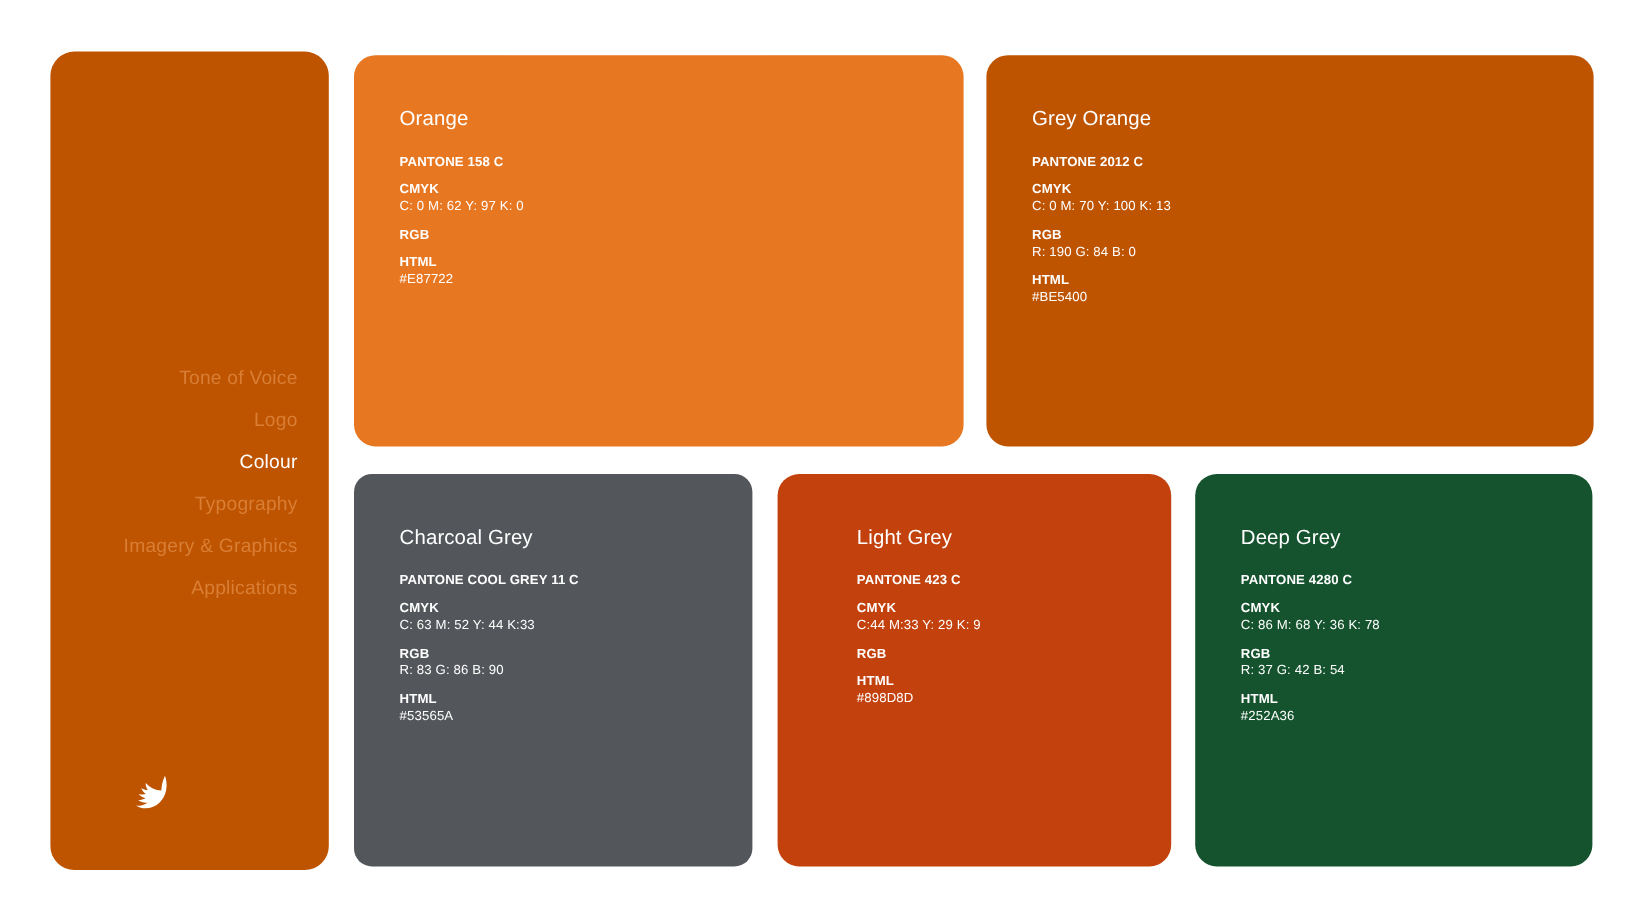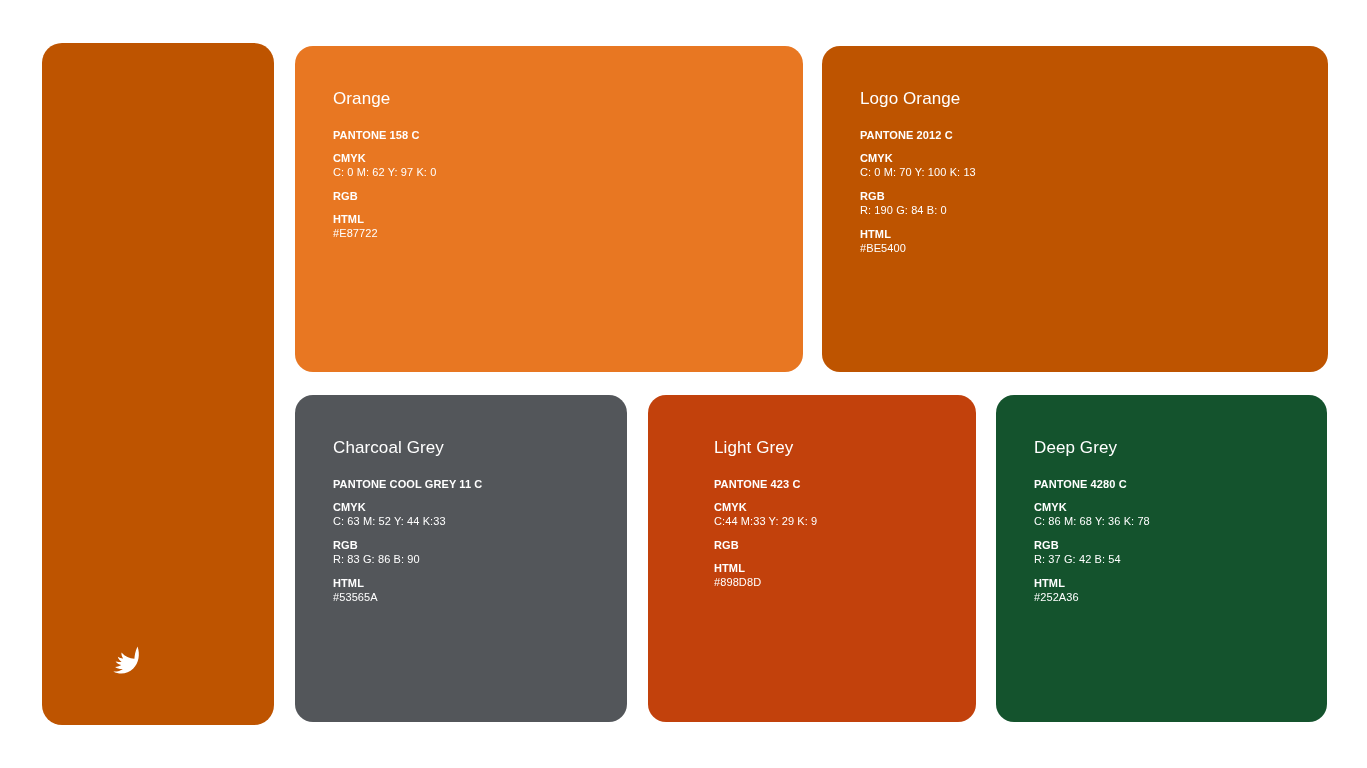--- a/index.html
+++ b/index.html
@@ -121,20 +121,40 @@
   #card-light-grey   { left: 648px;  top: 395px; width: 328px; height: 327px; }
   #card-deep-grey    { left: 996px;  top: 395px; width: 331px; height: 327px; }
 </style>
 </head>
 <body>
 
 <div class="page">
 
   <div class="sidebar">
 
+    <nav class="nav">
+      <div class="nav-item">
+        <span>Tone of Voice</span>
+      </div>
+      <div class="nav-item">
+        <span>Logo</span>
+      </div>
+      <div class="nav-item active">
+        <span>Colour</span>
+      </div>
+      <div class="nav-item">
+        <span>Typography</span>
+      </div>
+      <div class="nav-item">
+        <span>Imagery &amp; Graphics</span>
+      </div>
+      <div class="nav-item">
+        <span>Applications</span>
+      </div>
+    </nav>
 
     <div class="brand-mark">
       <svg viewBox="0 0 42 42" width="42" height="42" aria-hidden="true">
         <path fill="#ffffff" d="M31.5 5.5c2.8 8.0 1.2 16.6-4.2 22.0c-5.6 5.6-13.6 6.6-20.0 3.0
                  c4.0 0.2 7.2-0.8 9.6-2.6c-3.0 0.2-5.6-0.4-7.8-2.0c2.6-0.1 4.6-0.8 6.1-1.9
                  c-2.4-0.5-4.3-1.7-5.6-3.4c2.3 0.6 4.3 0.6 6.0 0.1c-2.0-1.3-3.3-3.0-3.8-5.0
                  c1.9 1.2 3.7 1.8 5.4 1.7c-1.4-1.9-2.0-3.9-1.7-5.9c3.6 4.0 7.9 6.1 12.9 6.3
                  c0.3-3.0 0.6-7.1 3.1-12.3z"></path>
       </svg>
     </div>
@@ -156,41 +176,41 @@
 
       <div class="spec-block">
         <div class="spec-label">HTML</div>
         <div class="spec-value">#E87722</div>
       </div>
     </div>
   </div>
 
   <div class="card" id="card-burnt-orange" style="background:#BE5400;">
     <div class="card-inner">
-      <div class="card-title">Logo Orange</div>
+      <div class="card-title">Grey Orange</div>
       <div class="pantone">PANTONE 2012 C</div>
 
       <div class="spec-block">
         <div class="spec-label">CMYK</div>
         <div class="spec-value">C: 0 M: 70 Y: 100 K: 13</div>
       </div>
 
       <div class="spec-block">
         <div class="spec-label">RGB</div>
         <div class="spec-value">R: 190 G: 84 B: 0</div>
       </div>
 
       <div class="spec-block">
         <div class="spec-label">HTML</div>
         <div class="spec-value">#BE5400</div>
       </div>
     </div>
   </div>
 
-  <div class="card" id="card-charcoal" style="background:#53565A;">
+  <div class="card" id="card-charcoal" style="background:#53565A;border-radius:15px;">
     <div class="card-inner">
       <div class="card-title">Charcoal Grey</div>
       <div class="pantone">PANTONE COOL GREY 11 C</div>
 
       <div class="spec-block">
         <div class="spec-label">CMYK</div>
         <div class="spec-value">C: 63 M: 52 Y: 44 K:33</div>
       </div>
 
       <div class="spec-block">

